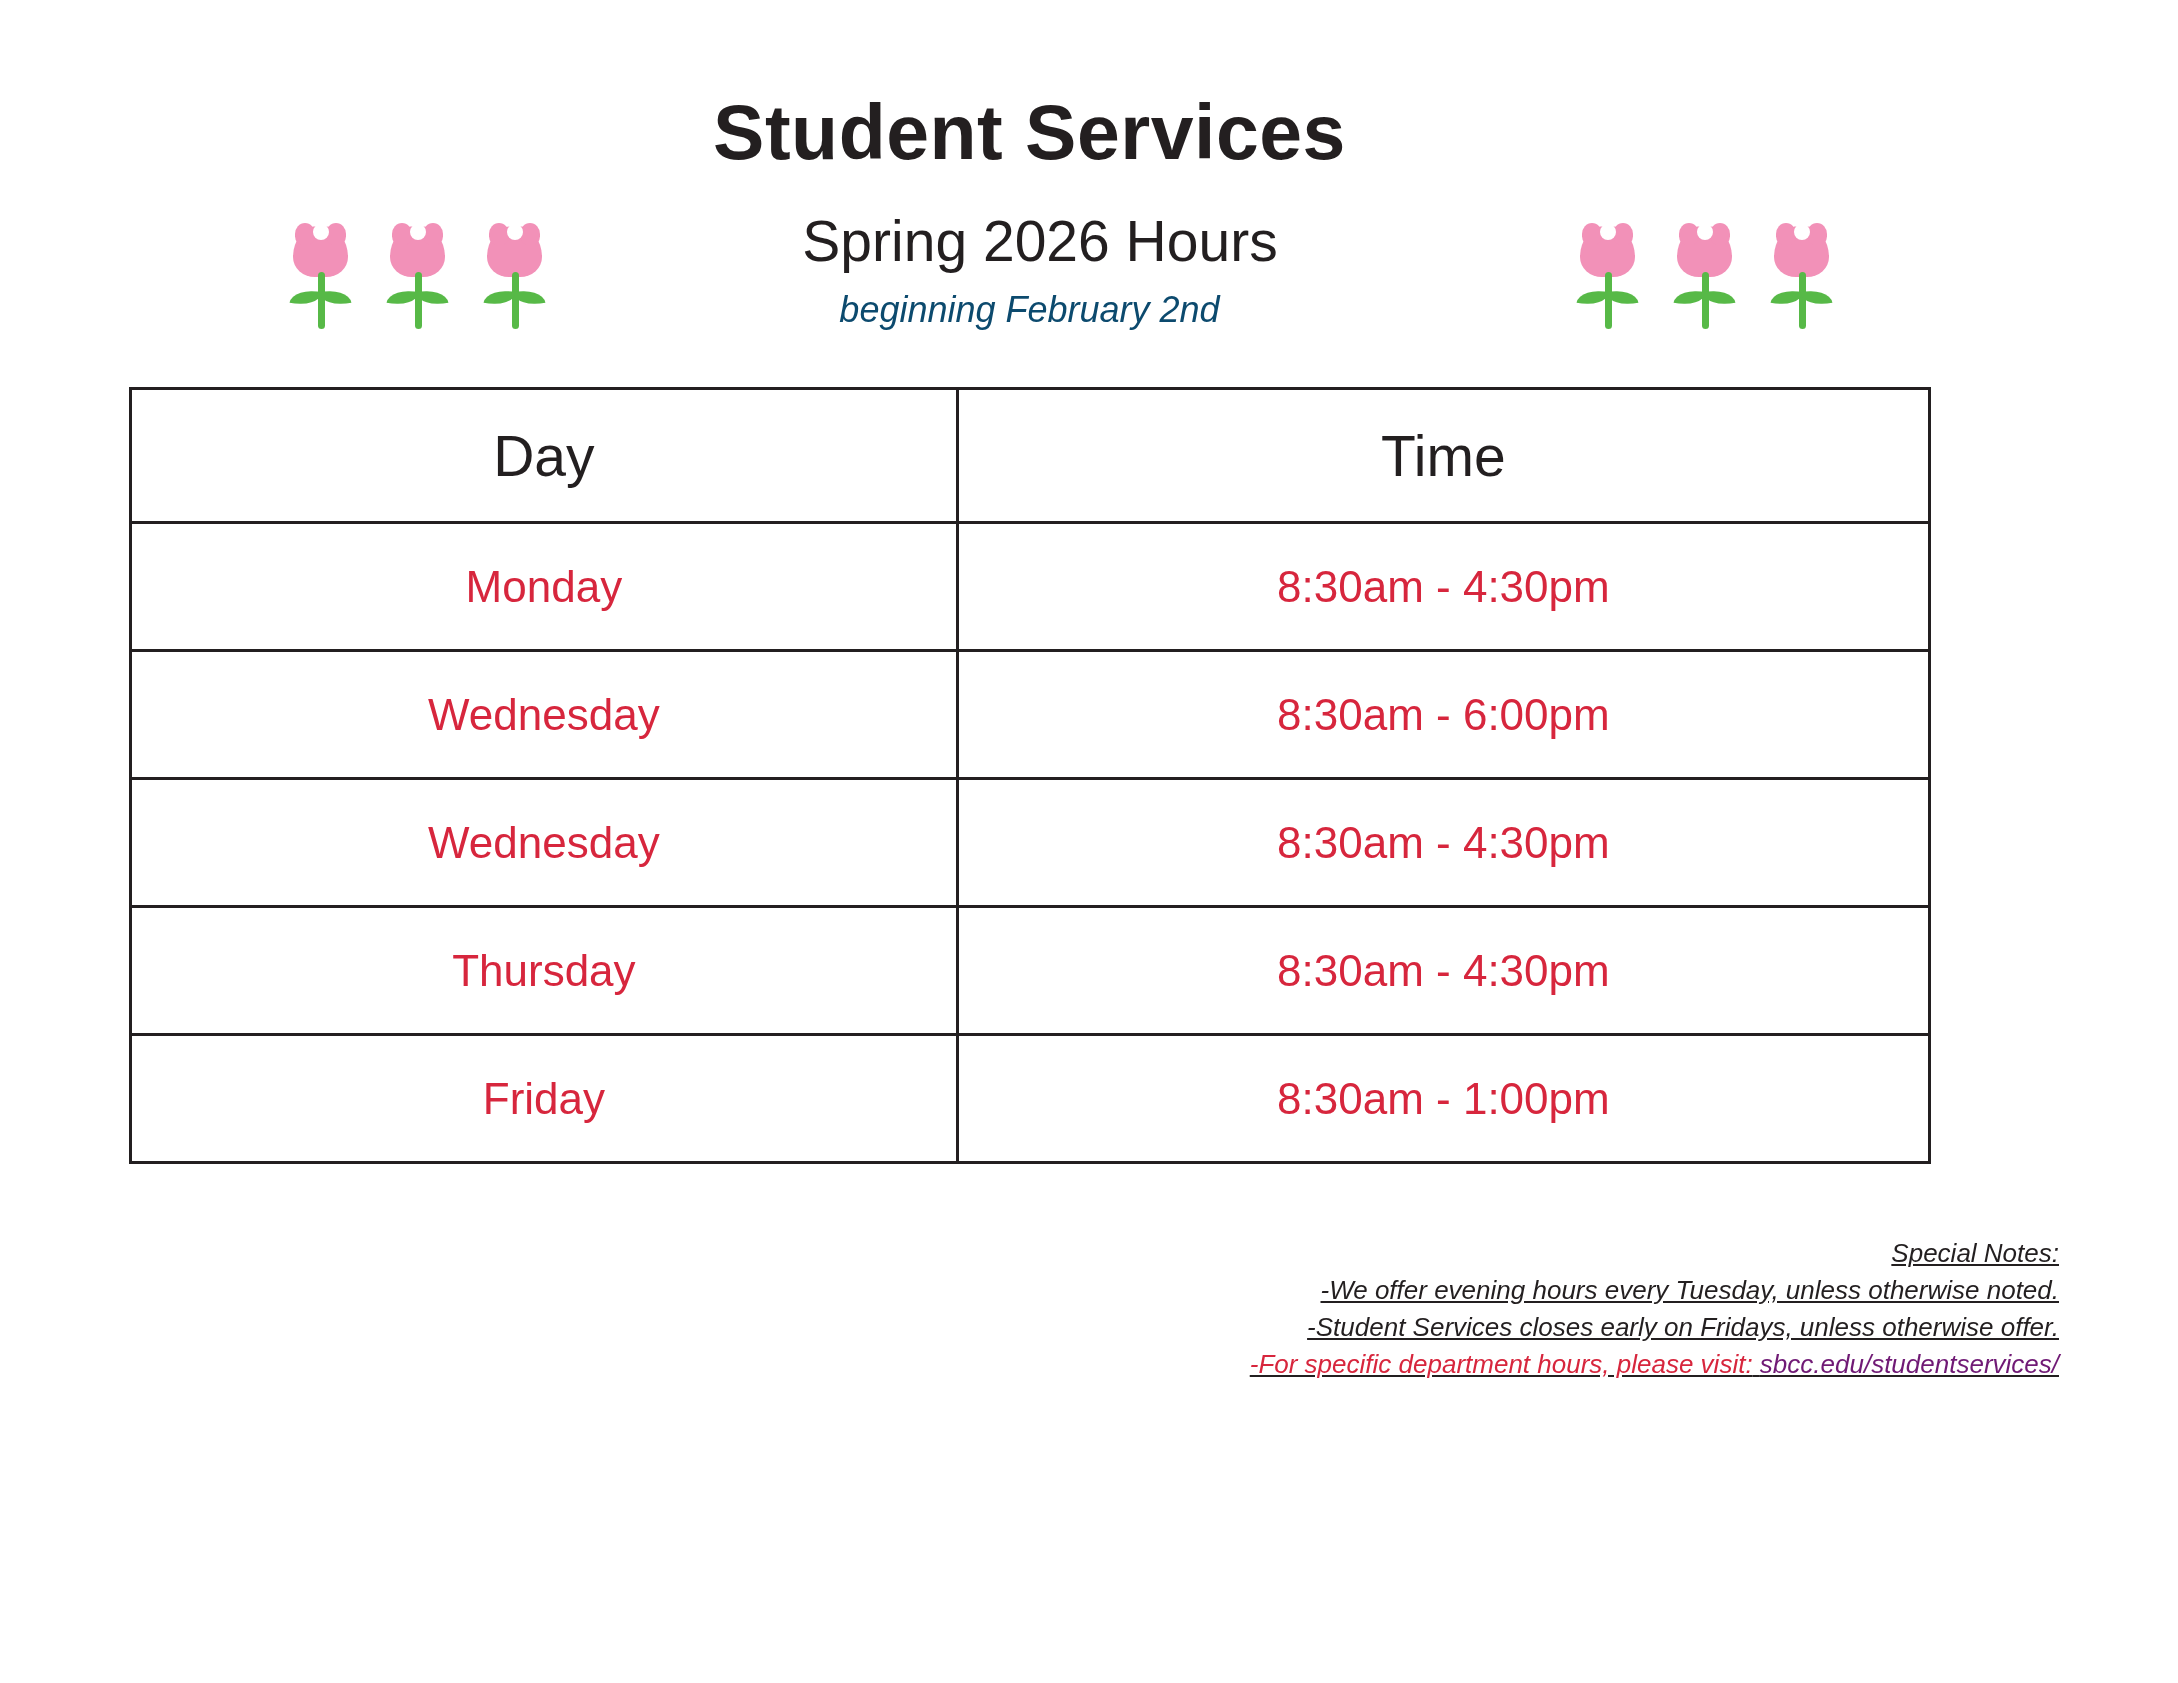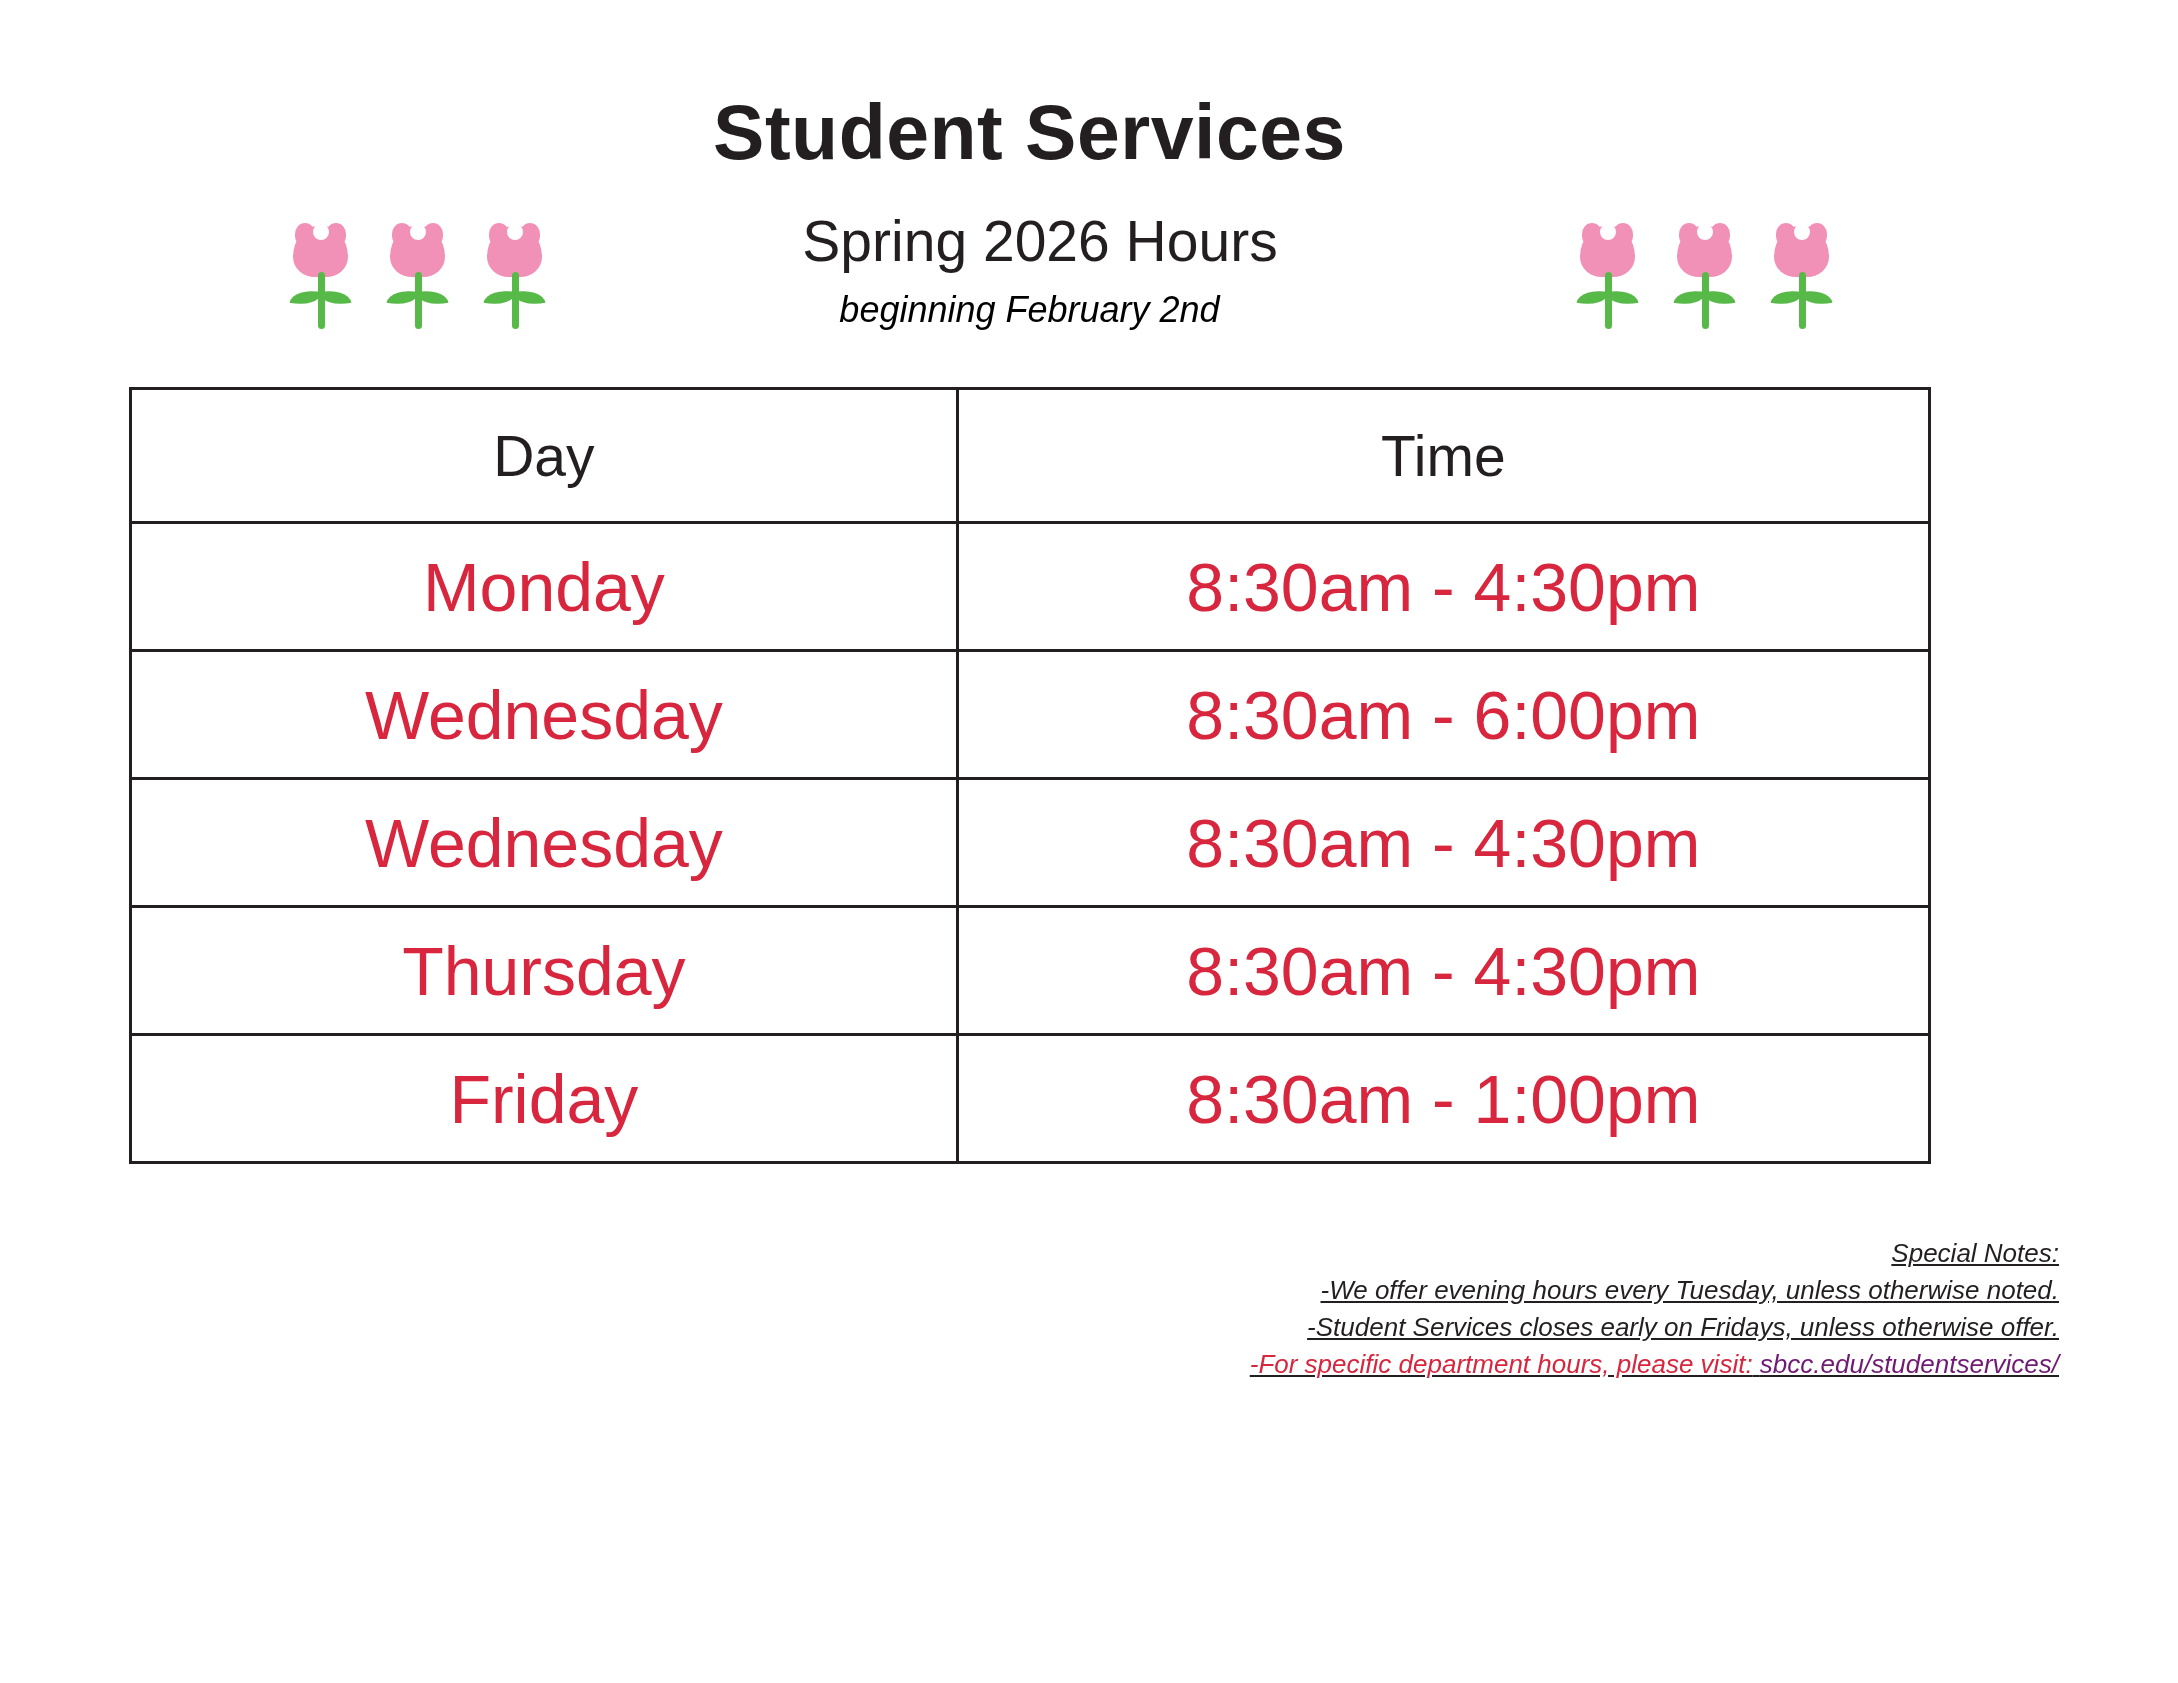--- a/index.html
+++ b/index.html
@@ -40,21 +40,21 @@
     font-size: 57px;
     font-weight: normal;
     color: #231f20;
     margin-top: 42px;
     line-height: 1.0;
     padding-left: 21px;
   }
   .subsubtitle {
     font-size: 36px;
     font-style: italic;
-    color: #000000;
+    color: #0c4a6e;
     margin-top: 22px;
     line-height: 1.0;
   }
 
   
   .tulip-group {
     position: absolute;
     top: 226px;
     display: flex;
     gap: 30px;
@@ -145,21 +145,21 @@
     vertical-align: middle;
   }
   table.hours th {
     font-weight: normal;
     font-size: 57px;
     color: #231f20;
     height: 131px;
     text-align: center;
   }
   table.hours td {
-    font-size: 68px;
+    font-size: 44px;
     color: #d7263d;
   }
   .col-day  { width: 46%; }
   .col-time { width: 54%; }
 
   
   .notes {
     margin-top: 71px;
     text-align: right;
     font-style: italic;

